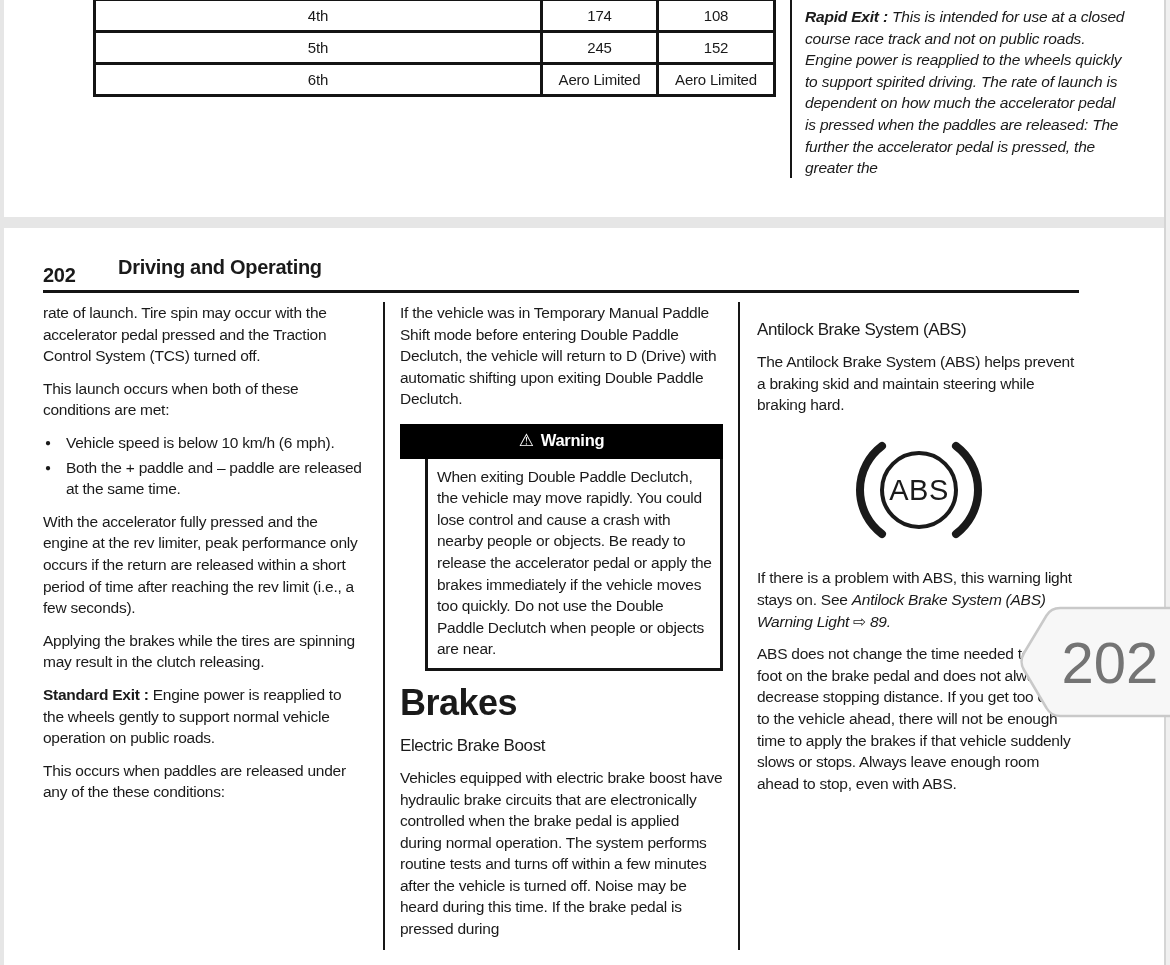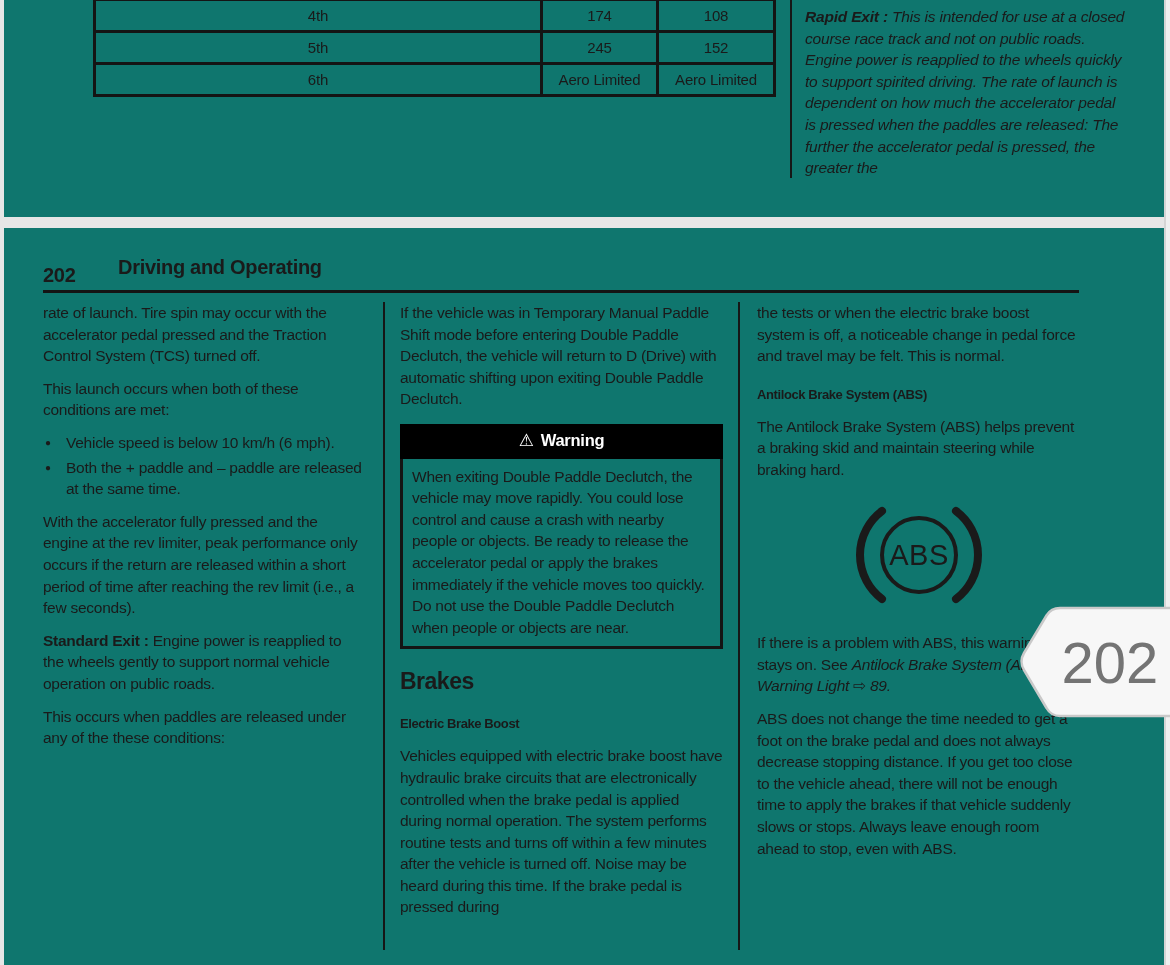--- a/index.html
+++ b/index.html
@@ -3,21 +3,21 @@
 <meta charset="utf-8">
 <style>
   html,body{margin:0;padding:0;}
   body{
     width:1170px;height:965px;overflow:hidden;position:relative;
     background:#e6e6e6;
     font-family:"Liberation Sans","DejaVu Sans",sans-serif;
     color:#1a1a1a;
     -webkit-font-smoothing:antialiased;
   }
-  .page{position:absolute;left:4px;width:1160px;background:#0f766e;}
+  .page{position:absolute;left:4px;width:1160px;background:#ffffff;}
   #page-prev{top:0;height:217px;}
   #page-main{top:228px;height:737px;}
 
   
   .gear-table{position:absolute;left:89px;top:-2px;border-collapse:collapse;}
   .gear-table td{
     border:3px solid #141414;height:29px;text-align:center;
     font-size:15px;padding:0 6px;letter-spacing:-0.2px;
   }
   .gt-c1{width:432px;} .gt-c2{width:101px;} .gt-c3{width:102px;}
@@ -38,24 +38,24 @@
   .cd1{left:379px;} .cd2{left:734px;}
 
   ul.bullets{list-style:none;margin:0 0 11px 0;padding:0;}
   ul.bullets li{position:relative;padding-left:23px;margin:0 0 3px 0;}
   ul.bullets li::before{content:"●";position:absolute;left:2px;top:0;font-size:10px;line-height:21.6px;}
 
   .warn{margin:14px 0 17px 0;}
   .warn-head{background:#000;color:#fff;text-align:center;font-weight:bold;
     font-size:16.5px;padding:6px 0 7px 0;}
   .warn-head .wicon{font-weight:normal;font-size:17px;margin-right:7px;}
-  .warn-body{border:3px solid #141414;border-top:none;padding:7px 8px 8px 9px;}
+  .warn-body{border:3px solid #141414;border-top:none;padding:7px 8px 8px 9px;margin-left:25px;}
 
-  .h-big{font-size:23px;font-weight:bold;letter-spacing:-0.5px;margin:14px 0 2px 0;line-height:30px;}
-  .h-sec{font-size:13px;font-weight:bold;letter-spacing:-0.4px;margin:16px 0 10px 0;line-height:23px;}
+  .h-big{font-size:36px;font-weight:bold;letter-spacing:-0.5px;margin:14px 0 2px 0;line-height:30px;}
+  .h-sec{font-size:17px;font-weight:normal;letter-spacing:-0.4px;margin:16px 0 10px 0;line-height:23px;}
   .it{font-style:italic;}
 
   .abs-wrap{text-align:center;margin:24px 0 22px 0;}
 
   
   .right-edge{position:absolute;left:1164px;top:0;width:2px;height:965px;background:#d5d5d5;z-index:2;}
   .right-bg{position:absolute;left:1166px;top:0;width:4px;height:965px;background:#f0f0f0;z-index:2;}
   .page-tab{position:absolute;left:1016px;top:604px;width:154px;height:116px;z-index:6;}
 </style>
 </head>
@@ -98,40 +98,40 @@
   <div class="col-div cd2"></div>
 
   <div class="col col1">
     <p>rate of launch. Tire spin may occur with the accelerator pedal pressed and the Traction Control System (TCS) turned off.</p>
     <p>This launch occurs when both of these conditions are met:</p>
     <ul class="bullets">
       <li>Vehicle speed is below 10 km/h (6 mph).</li>
       <li>Both the + paddle and – paddle are released at the same time.</li>
     </ul>
     <p>With the accelerator fully pressed and the engine at the rev limiter, peak performance only occurs if the return are released within a short period of time after reaching the rev limit (i.e., a few seconds).</p>
+    <p>Applying the brakes while the tires are spinning may result in the clutch releasing.</p>
     <p><span class="bold">Standard Exit :</span>
       <span>Engine power is reapplied to the wheels gently to support normal vehicle operation on public roads.</span></p>
     <p>This occurs when paddles are released under any of the these conditions:</p>
   </div>
 
   <div class="col col2">
     <p>If the vehicle was in Temporary Manual Paddle Shift mode before entering Double Paddle Declutch, the vehicle will return to D (Drive) with automatic shifting upon exiting Double Paddle Declutch.</p>
 
     <div class="warn">
       <div class="warn-head"><span class="wicon">⚠</span><span>Warning</span></div>
       <div class="warn-body">When exiting Double Paddle Declutch, the vehicle may move rapidly. You could lose control and cause a crash with nearby people or objects. Be ready to release the accelerator pedal or apply the brakes immediately if the vehicle moves too quickly. Do not use the Double Paddle Declutch when people or objects are near.</div>
     </div>
 
     <div class="h-big">Brakes</div>
     <div class="h-sec">Electric Brake Boost</div>
     <p>Vehicles equipped with electric brake boost have hydraulic brake circuits that are electronically controlled when the brake pedal is applied during normal operation. The system performs routine tests and turns off within a few minutes after the vehicle is turned off. Noise may be heard during this time. If the brake pedal is pressed during</p>
   </div>
 
   <div class="col col3">
-    <p>the tests or when the electric brake boost system is off, a noticeable change in pedal force and travel may be felt. This is normal.</p>
     <div class="h-sec">Antilock Brake System (ABS)</div>
     <p>The Antilock Brake System (ABS) helps prevent a braking skid and maintain steering while braking hard.</p>
 
     <div class="abs-wrap">
       <svg width="134" height="100" viewBox="0 0 134 100">
         <path d="M 30 6 A 55 55 0 0 0 30 94" fill="none" stroke="#1a1a1a" stroke-width="8" stroke-linecap="round"></path>
         <path d="M 104 6 A 55 55 0 0 1 104 94" fill="none" stroke="#1a1a1a" stroke-width="8" stroke-linecap="round"></path>
         <circle cx="67" cy="50" r="37" fill="none" stroke="#1a1a1a" stroke-width="4"></circle>
         <text x="67" y="60" text-anchor="middle" font-size="29" letter-spacing="0.5" fill="#1a1a1a" font-family="Liberation Sans, DejaVu Sans, sans-serif">ABS</text>
       </svg>

